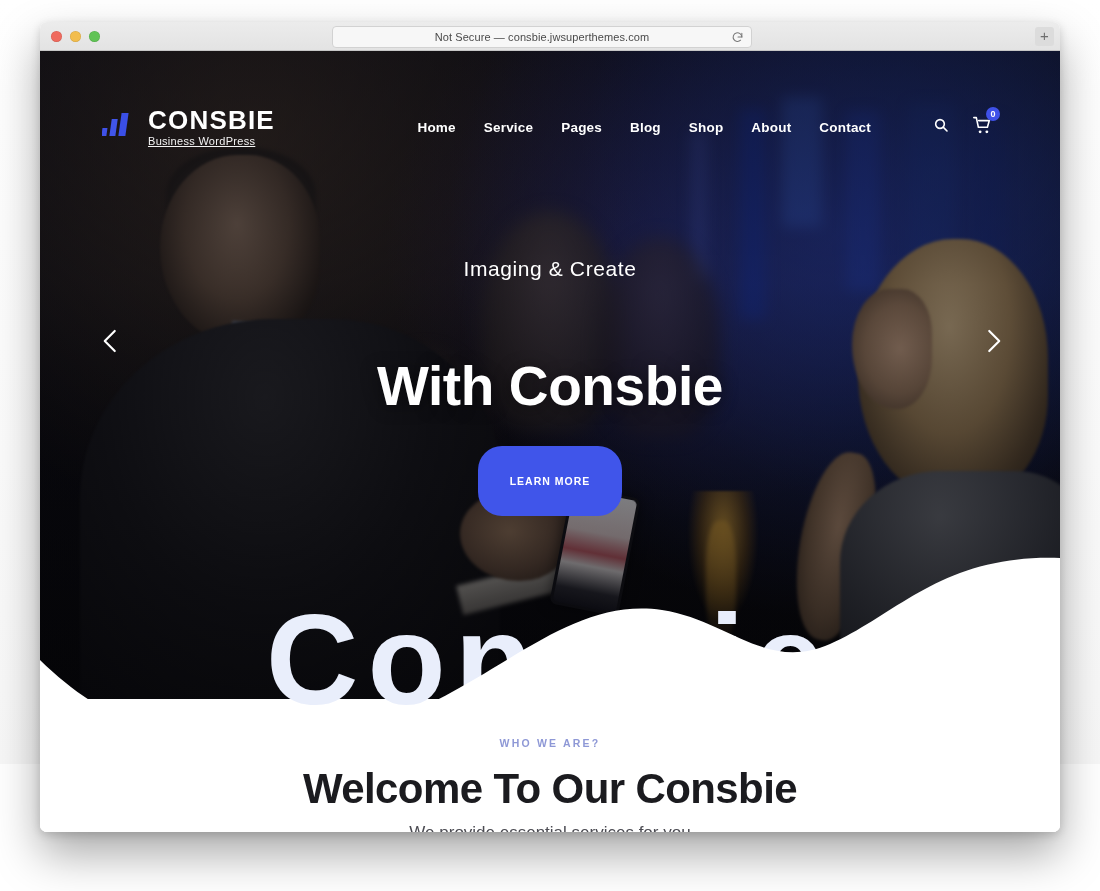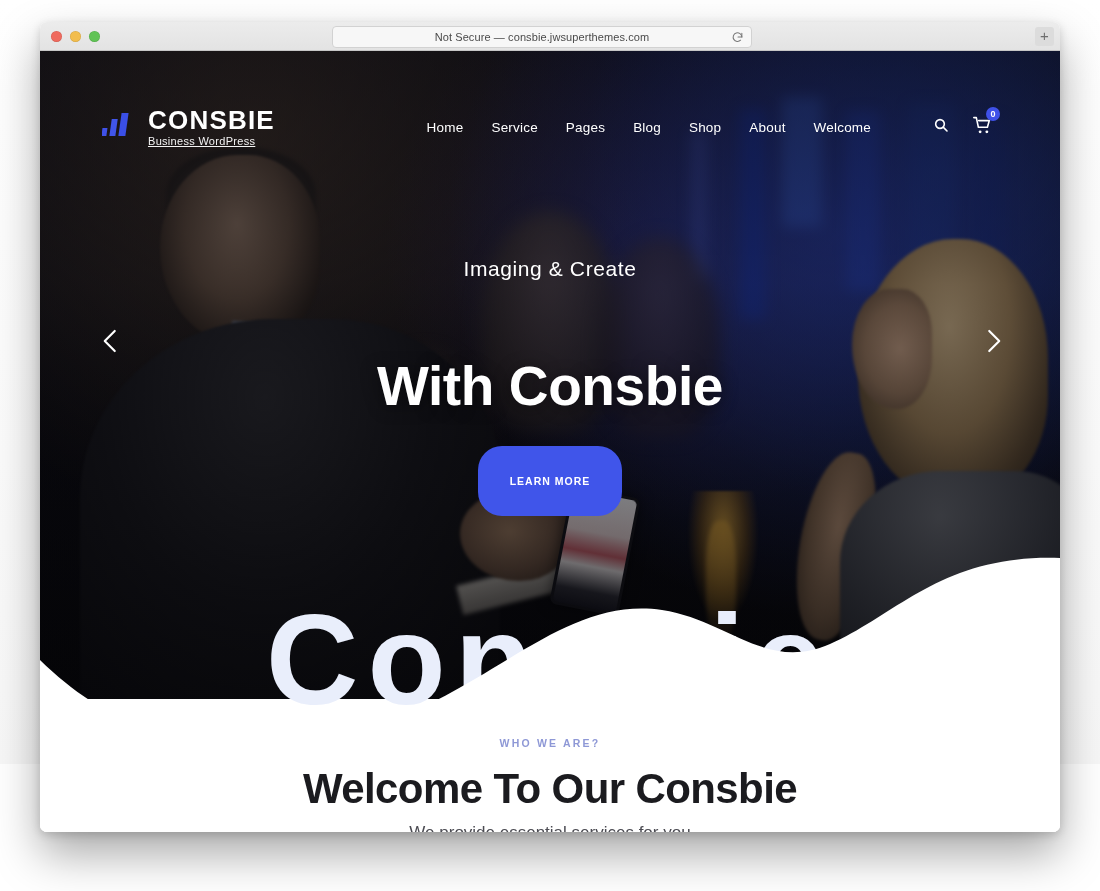--- a/index.html
+++ b/index.html
@@ -289,21 +289,21 @@
 
   .nav {
     margin-left: auto;
     display: flex;
     align-items: center;
     gap: 28px;
   }
   .nav-link {
     color: #ffffff;
     font-size: 13.5px;
-    font-weight: 400;
+    font-weight: 700;
     letter-spacing: .2px;
     text-decoration: none;
     white-space: nowrap;
   }
   .nav-tools { display: flex; align-items: center; gap: 24px; margin-left: 34px; }
   .icon-btn { color: #fff; display: block; position: relative; }
   .cart-badge {
     position: absolute;
     right: -8px;
     top: -9px;
@@ -479,21 +479,21 @@
           </span>
         </div>
 
         <nav class="nav">
           <a class="nav-link" href="#">Home</a>
           <a class="nav-link" href="#">Service</a>
           <a class="nav-link" href="#">Pages</a>
           <a class="nav-link" href="#">Blog</a>
           <a class="nav-link" href="#">Shop</a>
           <a class="nav-link" href="#">About</a>
-          <a class="nav-link" href="#">Welcome</a>
+          <a class="nav-link" href="#">Contact</a>
 
           <span class="nav-tools">
             <span class="icon-btn">
               <svg viewBox="0 0 24 24" width="16" height="16" fill="none" stroke="currentColor" stroke-width="2.4" stroke-linecap="round">
                 <circle cx="10.5" cy="10.5" r="6.5"></circle>
                   <path d="M16 16l5 5"></path>
               </svg>
             </span>
             <span class="icon-btn">
               <svg viewBox="0 0 24 24" width="19" height="19" fill="currentColor">

